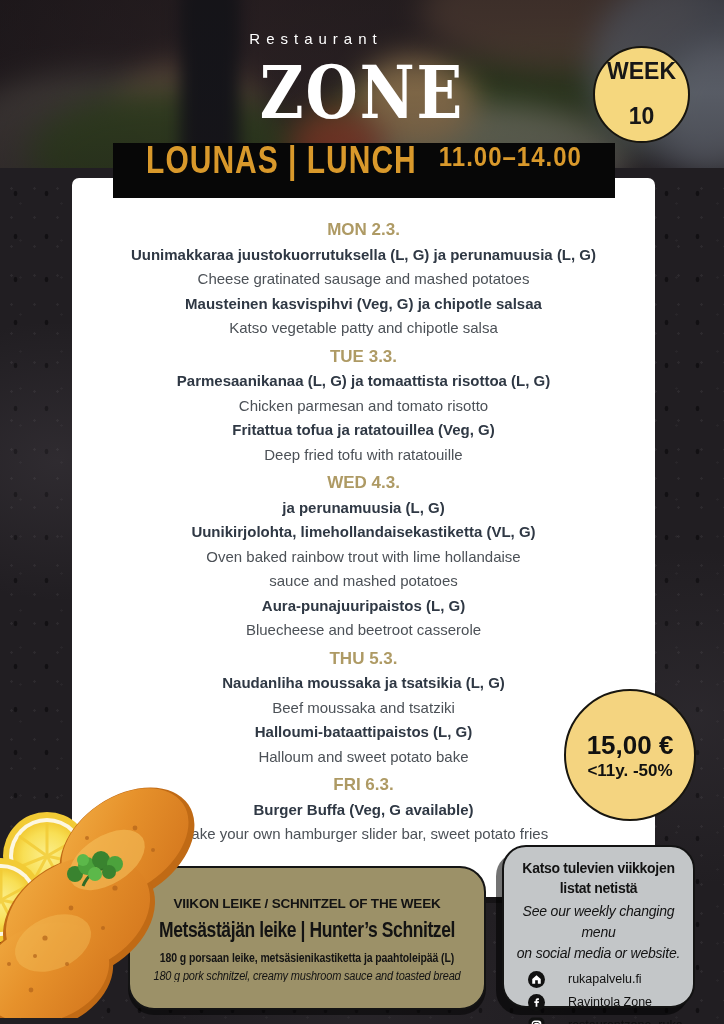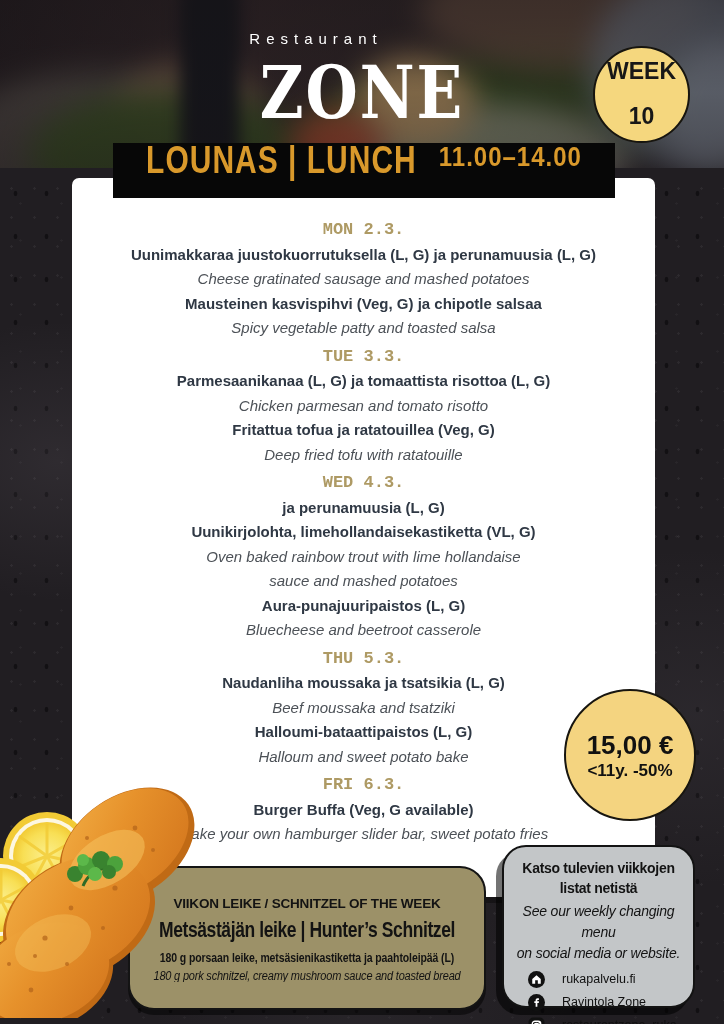--- a/index.html
+++ b/index.html
@@ -58,23 +58,23 @@
   .banner-title{ color:#D9992B; font-weight:bold; font-size:30px; letter-spacing:1px;
       display:inline-block; transform:scaleY(1.3); }
   .banner-hours{ color:#D9992B; font-weight:bold; font-size:24px; letter-spacing:1px;
       display:inline-block; transform:scaleY(1.18); }
 
   
   .card{ position:absolute; left:72px; top:178px; width:583px; height:719px; background:#ffffff;
       border-radius:7px; z-index:2; box-shadow:0 6px 0 rgba(0,0,0,0.35);
       padding-top:40px; text-align:center; }
   .day{ margin-bottom:4px; }
-  .day-title{ color:#AE9A64; font-weight:bold; font-size:17px; line-height:24.5px;font-family:Liberation Mono, monospace; }
+  .day-title{ color:#AE9A64; font-weight:bold; font-size:17px; line-height:24.5px; }
   .fi{ color:#2F3844; font-weight:bold; font-size:15px; line-height:24.5px; }
-  .en{ color:#4C5157; font-style:italic; font-size:15px; line-height:24.5px; }
+  .en{ color:#4C5157; font-size:15px; line-height:24.5px; }
 
   
   .price-badge{ position:absolute; left:564px; top:689px; width:132px; height:132px; border-radius:50%;
       background:#F4D480; border:2px solid #17150f; display:flex; flex-direction:column;
       align-items:center; justify-content:center; z-index:6; }
   .price{ color:#111; font-weight:bold; font-size:26px; line-height:1.25; }
   .discount{ color:#111; font-weight:bold; font-size:17px; }
 
   
   .schnitzel-art{ position:absolute; left:-25px; top:768px; width:240px; height:250px; z-index:9; }
@@ -92,21 +92,21 @@
   .sb-en{ font-style:italic; font-size:11px; letter-spacing:-0.2px; transform:scaleY(1.15); }
 
   
   .web-box{ position:absolute; left:502px; top:845px; width:193px; height:163px;
       background:#C3C6C8; border:2px solid #131313; border-radius:24px; z-index:8;
       box-shadow:-6px 7px 0 rgba(0,0,0,0.55);
       padding:11px 10px 8px 10px; color:#131313; }
   .wb-title{ font-weight:bold; font-size:14px; line-height:1.45; text-align:center; letter-spacing:-0.3px; }
   .wb-sub{ font-style:italic; font-size:14px; line-height:1.5; text-align:center; margin-top:2px; letter-spacing:-0.2px; }
   .wb-links{ margin-top:7px; padding-left:14px; display:flex; flex-direction:column; gap:6px; }
-  .wb-link{ display:flex; align-items:center; gap:17px; font-size:12.5px; color:#101010; }
+  .wb-link{ display:flex; align-items:center; gap:23px; font-size:12.5px; color:#101010; }
   .wb-link svg{ flex:0 0 auto; }
 </style>
 </head>
 <body>
 
 <div class="poster">
   <div class="chalk-sheen"></div>
 
   <div class="photo">
     <div class="blob b-bowl"></div>
@@ -137,21 +137,21 @@
     <span class="banner-hours">11.00–14.00</span>
   </div>
 
   <div class="card">
 
     <div class="day">
       <div class="day-title">MON 2.3.</div>
       <div class="fi">Uunimakkaraa juustokuorrutuksella (L, G) ja perunamuusia (L, G)</div>
       <div class="en">Cheese gratinated sausage and mashed potatoes</div>
       <div class="fi">Mausteinen kasvispihvi (Veg, G) ja chipotle salsaa</div>
-      <div class="en">Spicy vegetable patty and toasted salsa</div>
+      <div class="en">Katso vegetable patty and chipotle salsa</div>
     </div>
 
     <div class="day">
       <div class="day-title">TUE 3.3.</div>
       <div class="fi">Parmesaanikanaa (L, G) ja tomaattista risottoa (L, G)</div>
       <div class="en">Chicken parmesan and tomato risotto</div>
       <div class="fi">Fritattua tofua ja ratatouillea (Veg, G)</div>
       <div class="en">Deep fried tofu with ratatouille</div>
     </div>
 

